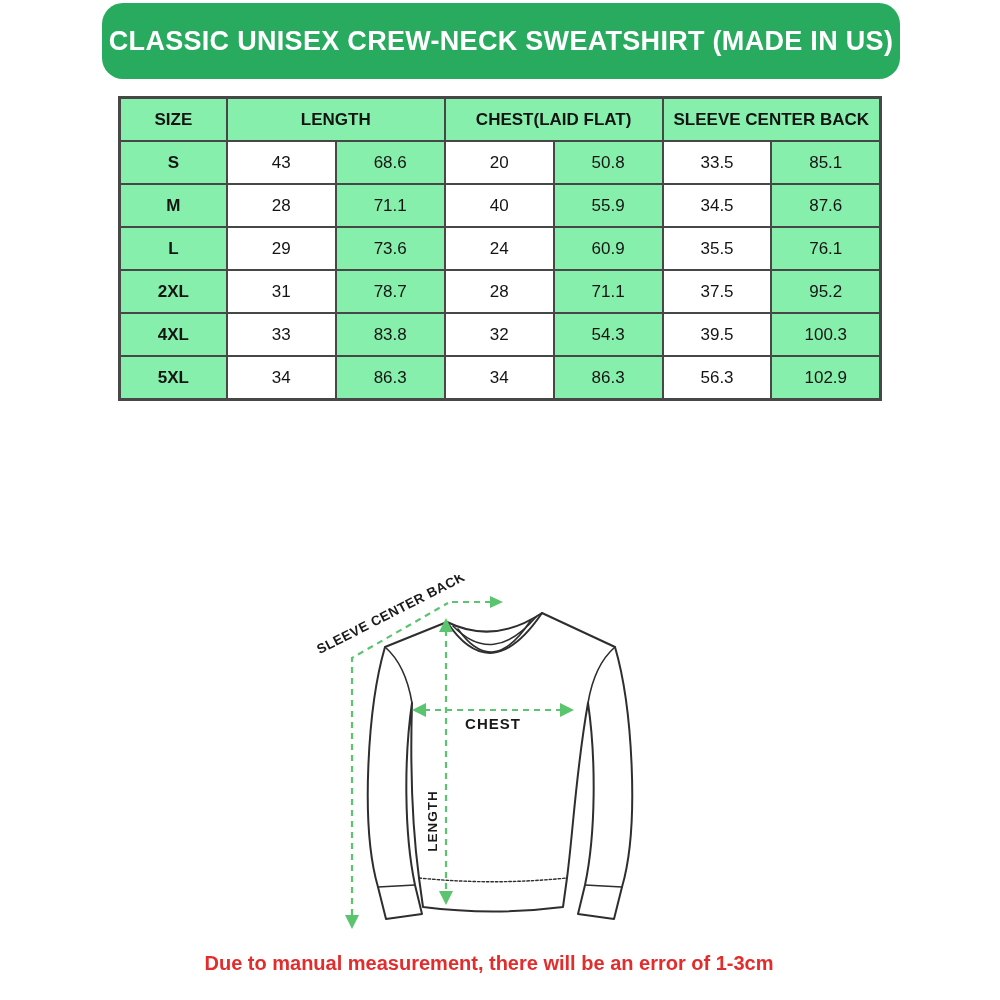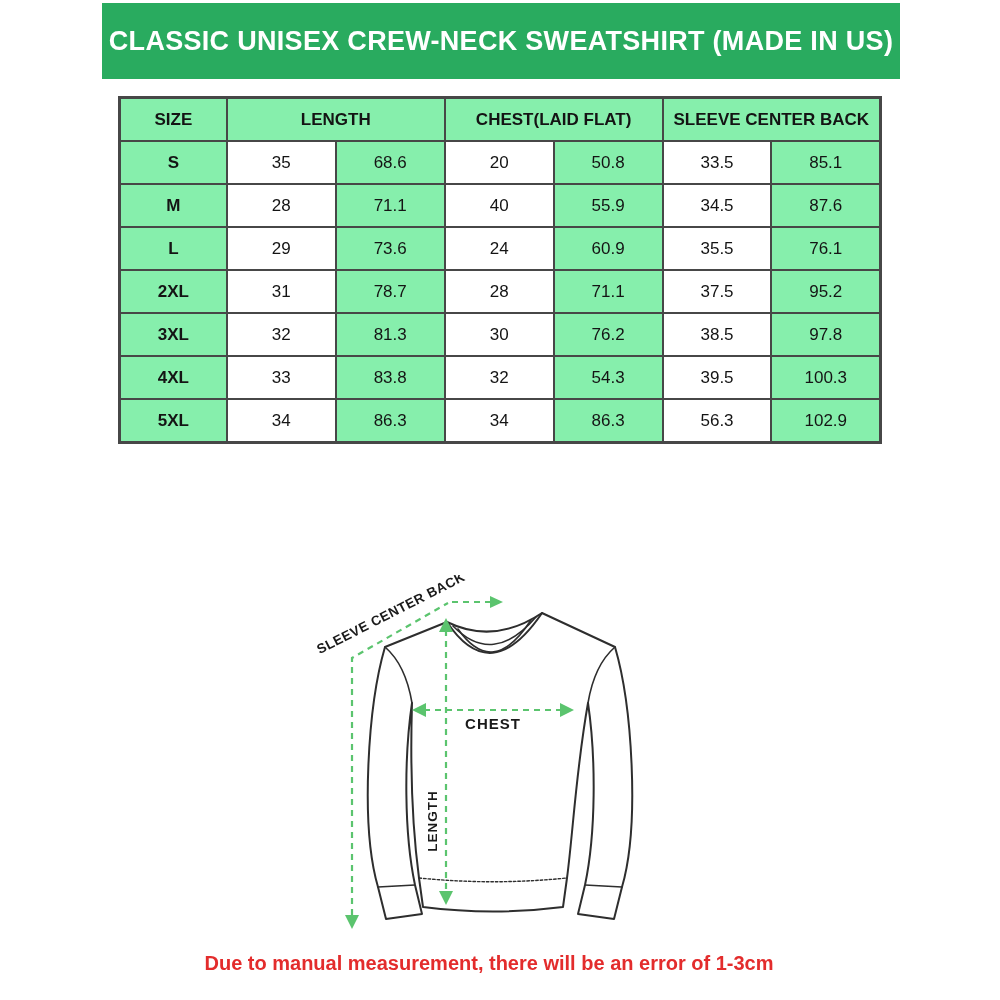--- a/index.html
+++ b/index.html
@@ -3,21 +3,21 @@
 <meta charset="utf-8">
 <style>
   html,body{margin:0;padding:0;}
   .page{
     position:relative;width:1000px;height:1000px;background:#ffffff;
     font-family:"Liberation Sans",sans-serif;overflow:hidden;
   }
   
   .banner{
     position:absolute;left:102px;top:3px;width:798px;height:76px;
-    background:#29ab5f;display:flex;align-items:center;justify-content:center;
+    background:#29ab5f;display:flex;align-items:center;justify-content:center;border-radius:21px;
   }
   .banner .title{
     color:#ffffff;font-weight:bold;font-size:27px;letter-spacing:.3px;white-space:nowrap;
   }
   
   .chart-wrap{position:absolute;left:118px;top:96px;}
   table.sizechart{
     border-collapse:collapse;table-layout:fixed;width:764px;
     border:3px solid #474747;
   }
@@ -61,21 +61,21 @@
       </colgroup>
       <tbody>
           <tr>
         <th class="gray">SIZE</th>
         <th class="gray" colspan="2">LENGTH</th>
         <th class="gray" colspan="2">CHEST(LAID FLAT)</th>
         <th class="gray" colspan="2">SLEEVE CENTER BACK</th>
       </tr>
       <tr>
         <td class="gray sizecol">S</td>
-        <td>35</td>
+        <td>43</td>
         <td class="gray">68.6</td>
         <td>20</td>
         <td class="gray">50.8</td>
         <td>33.5</td>
         <td class="gray">85.1</td>
       </tr>
       <tr>
         <td class="gray sizecol">M</td>
         <td>28</td>
         <td class="gray">71.1</td>
@@ -94,29 +94,20 @@
         <td class="gray">76.1</td>
       </tr>
       <tr>
         <td class="gray sizecol">2XL</td>
         <td>31</td>
         <td class="gray">78.7</td>
         <td>28</td>
         <td class="gray">71.1</td>
         <td>37.5</td>
         <td class="gray">95.2</td>
-      </tr>
-      <tr>
-        <td class="gray sizecol">3XL</td>
-        <td>32</td>
-        <td class="gray">81.3</td>
-        <td>30</td>
-        <td class="gray">76.2</td>
-        <td>38.5</td>
-        <td class="gray">97.8</td>
       </tr>
       <tr>
         <td class="gray sizecol">4XL</td>
         <td>33</td>
         <td class="gray">83.8</td>
         <td>32</td>
         <td class="gray">54.3</td>
         <td>39.5</td>
         <td class="gray">100.3</td>
       </tr>

